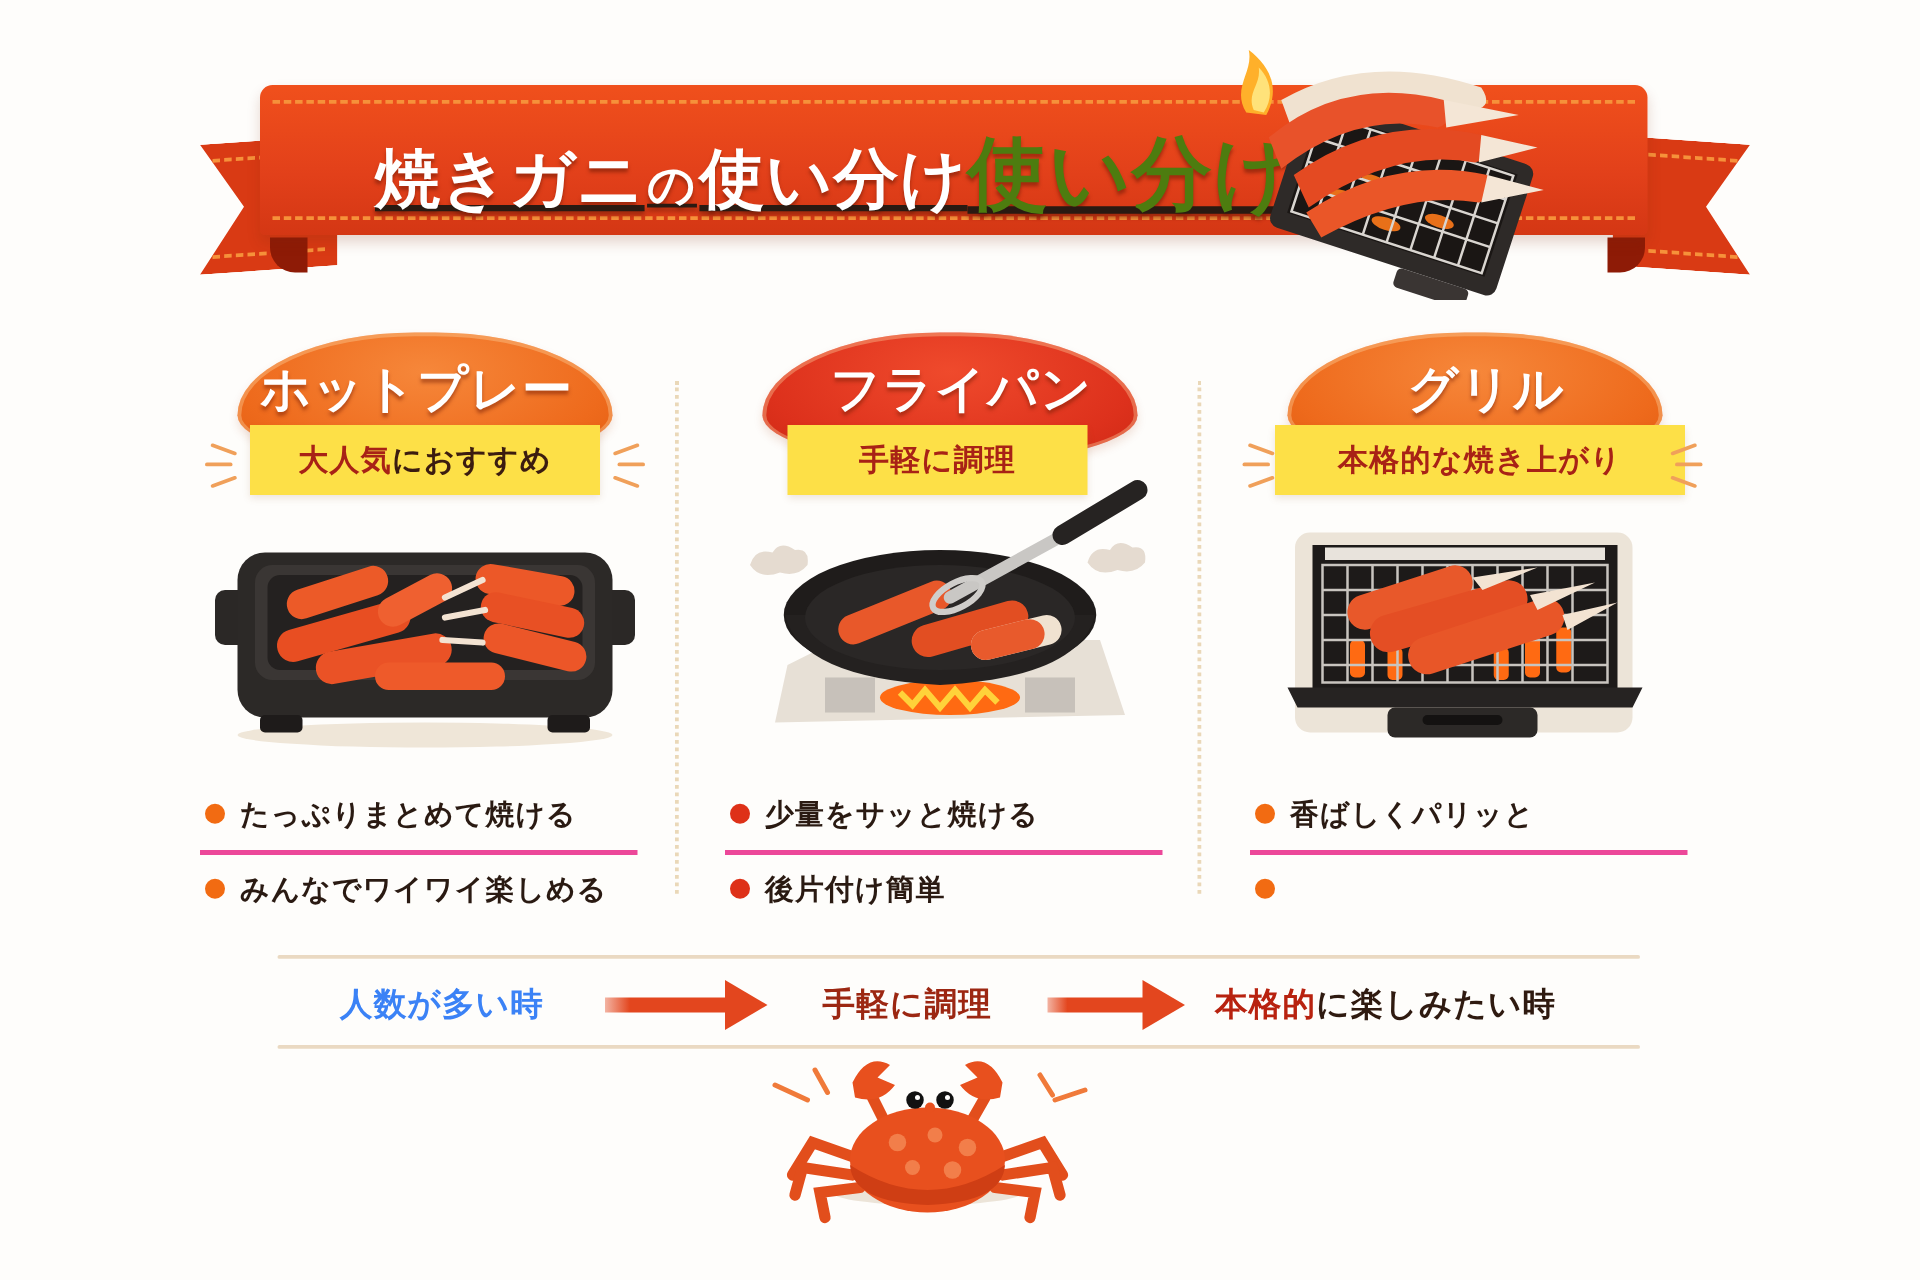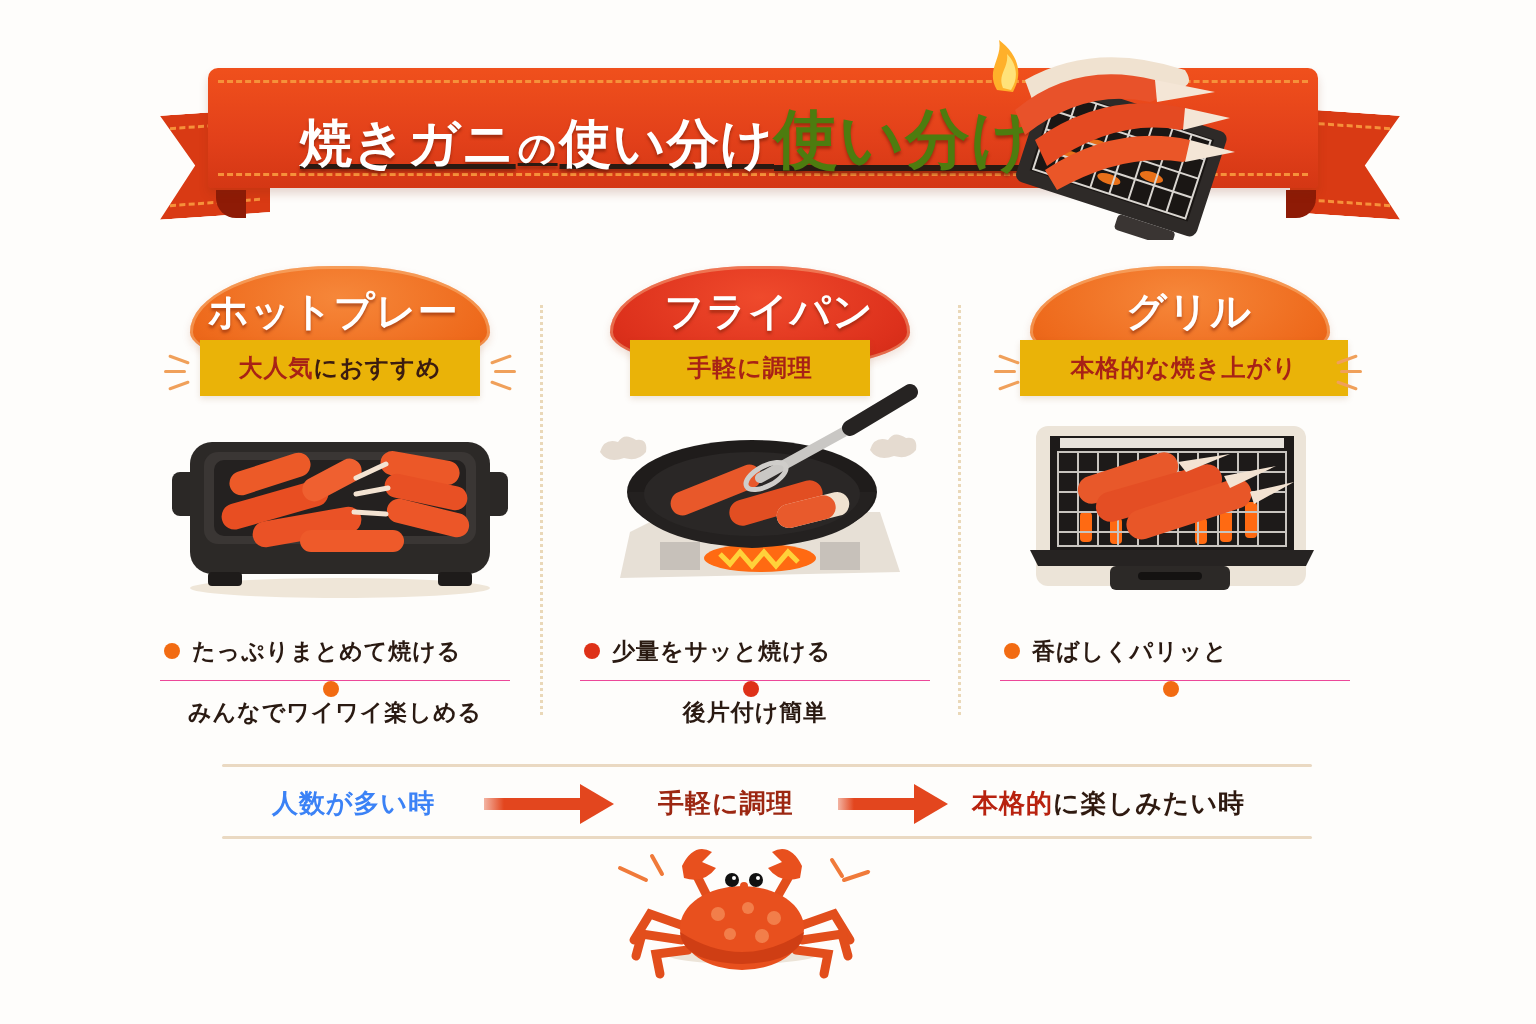--- a/index.html
+++ b/index.html
@@ -46,32 +46,32 @@
     border-radius: 150px / 70px 70px 40px 40px;
     display: flex; justify-content: center; padding-top: 18px;
     box-shadow: inset 0 0 0 3px rgba(255,220,170,0.35), 0 4px 8px rgba(160,60,20,0.15);
   }
   .badge.orange { background: radial-gradient(ellipse at 50% 30%, #f6873a 0%, #ee6a1c 70%, #e25d12 100%); }
   .badge.red { background: radial-gradient(ellipse at 50% 30%, #ef4a2c 0%, #dd311c 70%, #cc2814 100%); }
   .badge-label { color: #fff; font-weight: bold; font-size: 40px; letter-spacing: 1px; text-shadow: 0 3px 3px rgba(120,30,5,0.5); margin-left: 18px; }
 
   .banner {
     position: absolute; left: 50px; top: 78px; width: 280px; height: 56px;
-    background: #eab308; display: flex; align-items: center; justify-content: center;
+    background: #fde047; display: flex; align-items: center; justify-content: center;
     box-shadow: 0 3px 6px rgba(140,90,40,0.15);
   }
   .banner-text { font-weight: bold; font-size: 24px; color: #a82216; letter-spacing: 1px; }
   .banner-text .dark { color: #3b1c10; }
   .ray { position: absolute; width: 22px; height: 3px; background: #f0a05a; border-radius: 2px; }
 
   .illus { position: absolute; left: 10px; top: 160px; width: 360px; height: 180px; }
 
   .points { position: absolute; left: 10px; top: 360px; width: 350px; }
   .point { display: flex; align-items: center; height: 58px; }
-  .point + .point { border-top: 1px solid #ec4899; flex-direction: column; }
+  .point + .point { border-top: 4px solid #ec4899; }
   .dot { width: 16px; height: 16px; border-radius: 50%; margin: 0 12px 0 4px; flex: none; }
   .dot.orange { background: #f26b12; } .dot.red { background: #de3118; }
   .point-text { font-size: 23px; font-weight: bold; color: #2a1a12; letter-spacing: 1px; }
 
   
   .flow-line { position: absolute; left: 222px; width: 1090px; height: 3px; background: #ead9c2; border-radius: 2px; }
   .flow-line.top { top: 764px; } .flow-line.bottom { top: 836px; }
   .flow-item { position: absolute; top: 780px; height: 46px; display: flex; align-items: center; font-weight: bold; font-size: 26px; letter-spacing: 1px; }
   .flow-item.f1 { left: 272px; color: #3b82f6; }
   .flow-item.f2 { left: 658px; color: #9c2712; }

